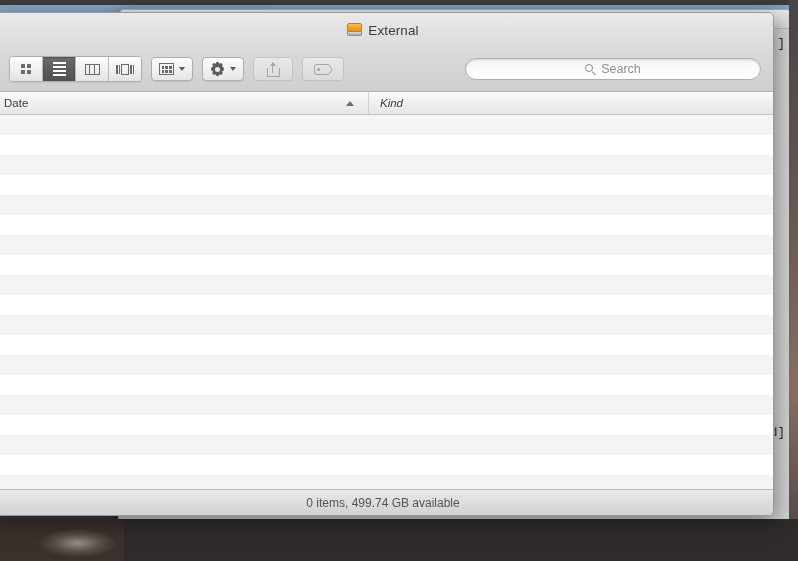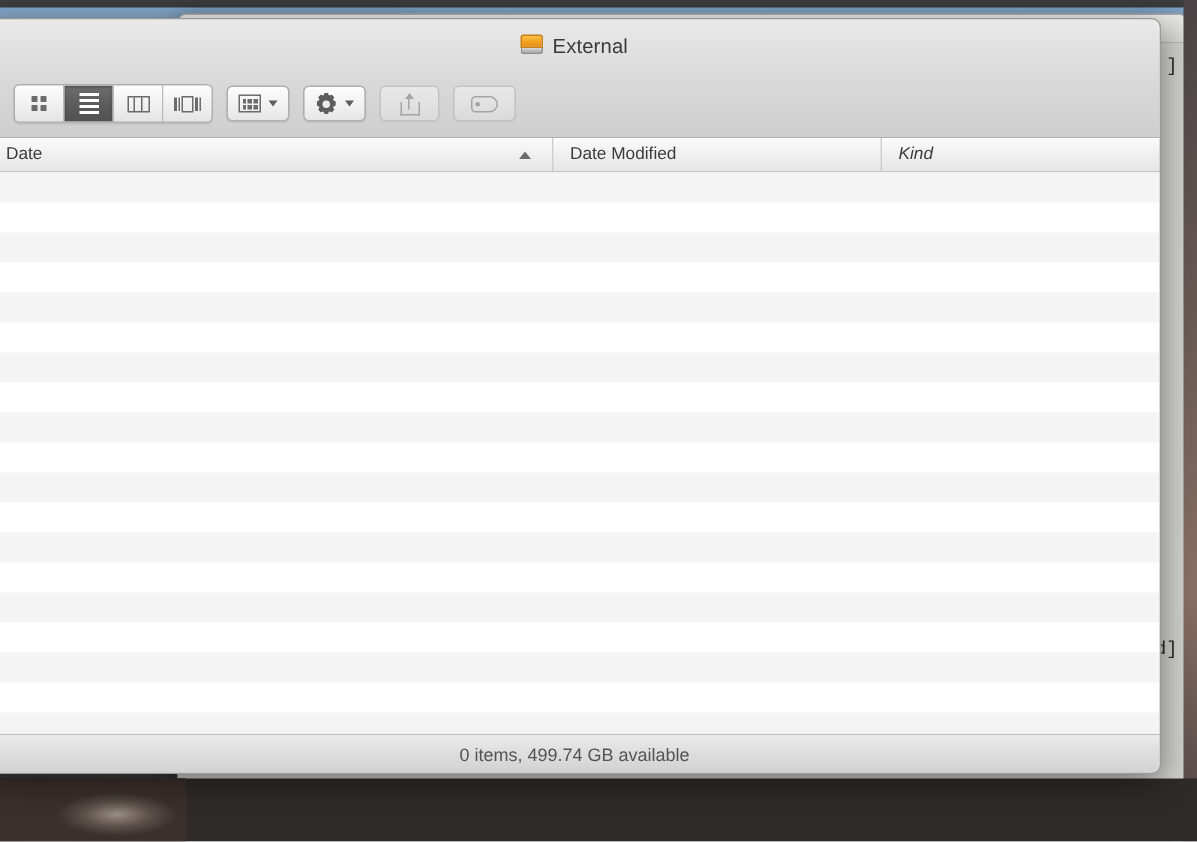--- a/index.html
+++ b/index.html
@@ -519,32 +519,36 @@
 
         <div class="tb-btn disabled" style="width:42px;">
           <span class="ic-tag">
             <span class="shape"></span>
               <span class="hole"></span>
           </span>
         </div>
 
         <div class="tb-spacer"></div>
 
+        <div class="search-field">
+          <span class="ic-search">
+            <span class="lens"></span>
+              <span class="handle"></span>
+          </span>
+          <span class="search-placeholder">Search</span>
+        </div>
 
       </div>
     </div>
 
     <div class="col-header">
       <div class="col col-name">
         <span>Date</span>
         <span class="sort-arrow"></span>
       </div>
-      <div class="col col-date">
-        <span>Date Modified</span>
-      </div>
       <div class="col col-kind">
         <span>Kind</span>
       </div>
     </div>
 
     <div class="file-list" id="file-list">
         <div class="row alt"></div>
         <div class="row"></div>
         <div class="row alt"></div>
         <div class="row"></div>

